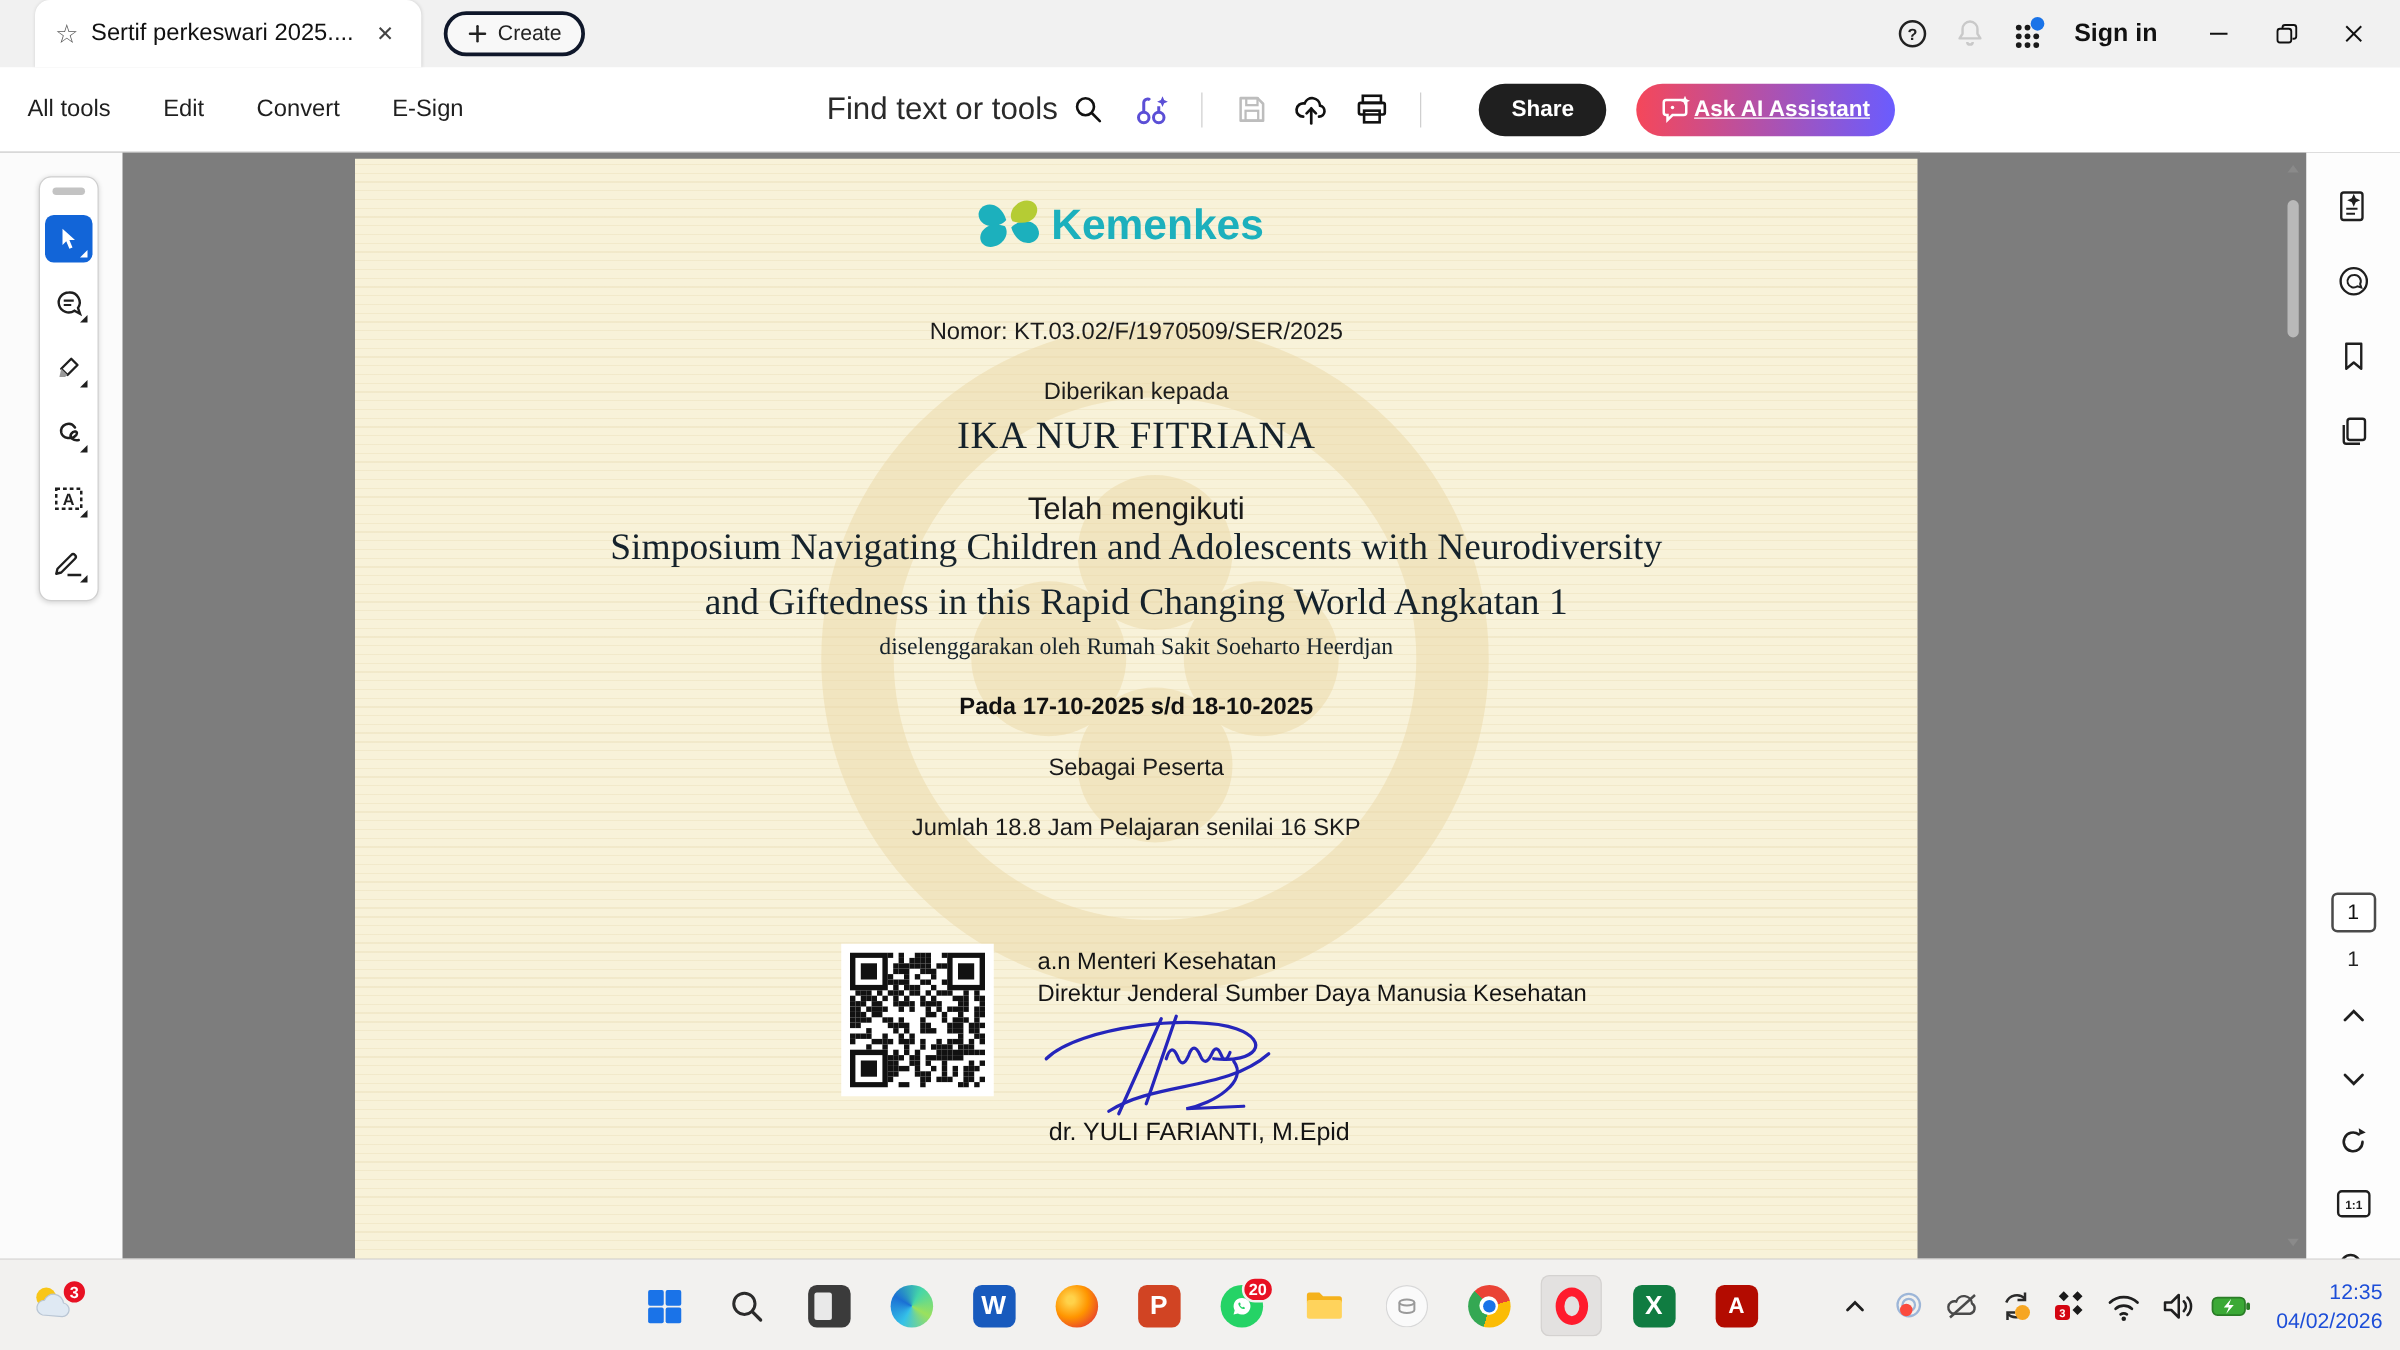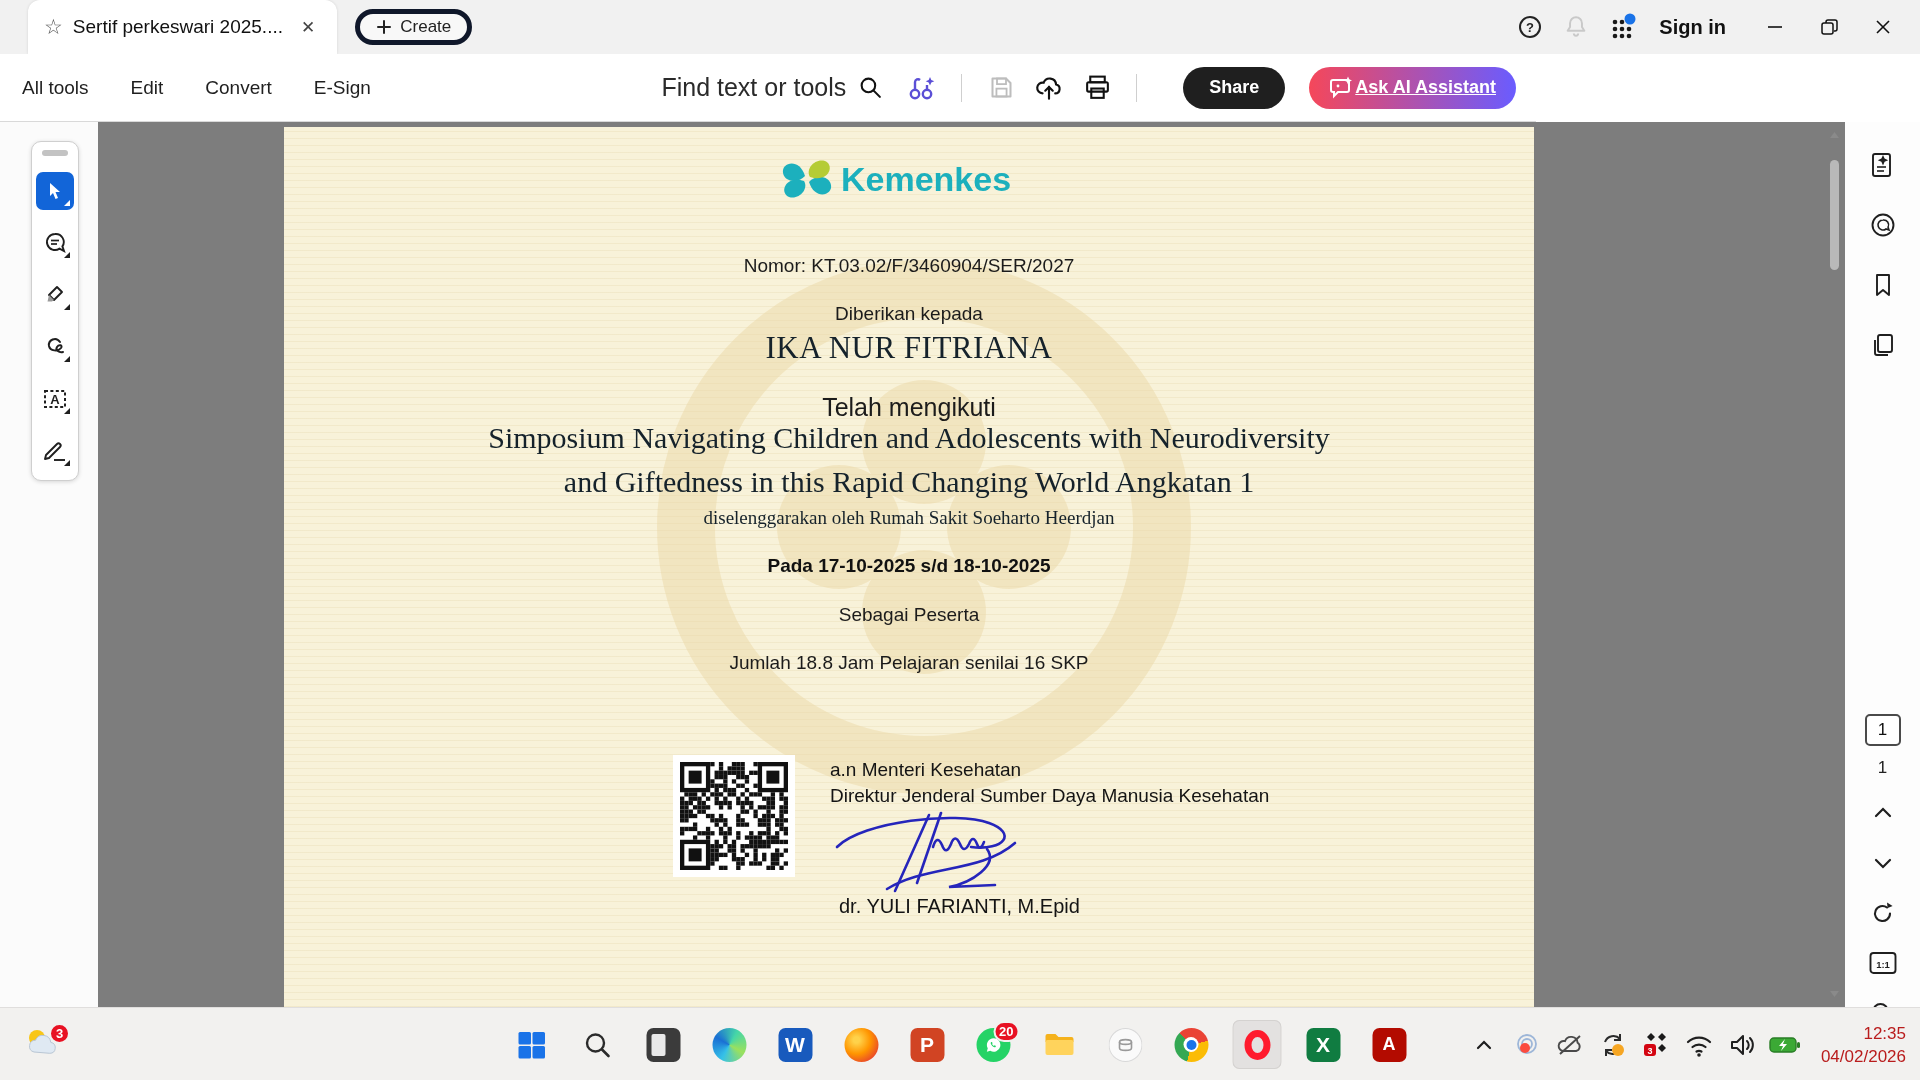--- a/index.html
+++ b/index.html
@@ -10,21 +10,21 @@
   .titlebar { position:absolute; left:0; top:0; width:1920px; height:54px; background:#f1f1f1; display:flex; align-items:center; }
   .tb-left { display:flex; align-items:center; gap:10px; padding-left:18px; }
   .menu-btn { display:flex; align-items:center; gap:10px; font-size:19px; color:#222; cursor:default; }
   .icon-btn { display:flex; align-items:center; justify-content:center; width:38px; height:38px; border-radius:6px; }
   .vdiv { width:1px; height:28px; background:#cfcfcf; margin:0 10px; }
   .doc-name { font-size:19px; color:#222; padding:0 26px 0 8px; white-space:nowrap; }
   .tab-active { height:54px; margin-left:28px; background:#fff; border-radius:12px 12px 0 0; display:flex; align-items:center; gap:10px; padding:0 14px 0 16px; box-shadow:0 0 3px rgba(0,0,0,.12); }
   .tab-star { font-size:21px; color:#5a5a5a; }
   .tab-label { font-size:19px; color:#111; white-space:nowrap; }
   .tab-close { font-size:17px; color:#444; padding:4px 8px; }
-  .create-btn { display:flex; align-items:center; gap:8px; margin-left:18px; height:36px; padding:0 16px; border:5px solid #0f172a; border-radius:18px; background:#f8f8f8; font-size:17px; color:#222; }
+  .create-btn { display:flex; align-items:center; gap:8px; margin-left:18px; height:36px; padding:0 16px; border:3px solid #0f172a; border-radius:18px; background:#f8f8f8; font-size:17px; color:#222; }
   .tb-right { margin-left:auto; display:flex; align-items:center; gap:8px; padding-right:14px; }
   .signin { font-size:20px; font-weight:bold; color:#111; margin:0 18px 0 10px; }
   .winctl { display:flex; align-items:center; justify-content:center; width:46px; height:40px; }
 
   
   .toolbar { position:absolute; left:0; top:54px; width:1536px; height:68px; background:#fff; border-bottom:1px solid #d9d9d9; display:flex; align-items:center; }
   .tool-tabs { display:flex; align-items:center; gap:42px; padding-left:22px; font-size:19px; color:#1f1f1f; }
   .toolbar-right { margin-left:auto; display:flex; align-items:center; gap:10px; padding-right:20px; }
   .find-box { display:flex; align-items:center; gap:12px; font-size:25px; color:#2a2a2a; padding:6px 10px; }
   .pill-dark { background:#1f1f1f; color:#fff; font-size:18px; font-weight:bold; border-radius:21px; height:42px; display:flex; align-items:center; padding:0 26px; margin-left:26px; }
@@ -76,21 +76,21 @@
   
   .taskbar { position:absolute; left:0; top:1007px; width:1920px; height:73px; background:#f2f1ef; border-top:1px solid #e0dedd; }
   .tb-weather { position:absolute; left:22px; top:14px; width:46px; height:46px; }
   .task-center { position:absolute; left:50%; top:0; transform:translateX(-50%); height:73px; display:flex; align-items:center; gap:17px; }
   .tk { position:relative; width:49px; height:49px; border-radius:7px; display:flex; align-items:center; justify-content:center; }
   .tk.active { background:#e3e1e0; box-shadow:inset 0 0 0 1px #d4d2d0; }
   .appsq { width:34px; height:34px; border-radius:7px; display:flex; align-items:center; justify-content:center; color:#fff; font-weight:bold; font-size:21px; }
   .badge { position:absolute; top:1px; right:-2px; min-width:21px; height:21px; border-radius:11px; background:#e81123; color:#fff; font-size:13px; font-weight:bold; display:flex; align-items:center; justify-content:center; padding:0 4px; border:2px solid #f2f1ef; }
   .tray { position:absolute; right:14px; top:0; height:73px; display:flex; align-items:center; gap:9px; }
   .tray-ic { position:relative; width:34px; height:34px; display:flex; align-items:center; justify-content:center; }
-  .clock { text-align:right; font-size:17px; color:#b91c1c; line-height:23px; margin-left:10px; }
+  .clock { text-align:right; font-size:17px; color:#1d4ed8; line-height:23px; margin-left:10px; }
 </style>
 </head>
 <body>
 
 <div class="screen">
 
   <div class="titlebar">
     <div class="tab-active">
       <span class="tab-star">☆</span>
       <span class="tab-label">Sertif perkeswari 2025....</span>
@@ -291,21 +291,21 @@
               <path d="M-2 -3 C-8 -22 -26 -16 -24 -6 C-22 4 -8 4 -2 -3 Z"></path>
               <path d="M-3 2 C-22 -4 -28 14 -18 18 C-8 21 2 10 -3 2 Z"></path>
               <path d="M2 3 C8 22 26 16 24 6 C22 -4 8 -4 2 3 Z"></path>
             </g>
             <path d="M3 -2 C22 4 28 -14 18 -18 C8 -21 -2 -10 3 -2 Z" fill="var(--brand-lime)"></path>
           </g>
           <text x="62" y="40" font-size="34" font-weight="bold" fill="var(--brand-teal)" font-family="Liberation Sans, sans-serif">Kemenkes</text>
         </svg>
       </div>
 
-      <div class="cline cert-nomor">Nomor: KT.03.02/F/3460904/SER/2027</div>
+      <div class="cline cert-nomor">Nomor: KT.03.02/F/1970509/SER/2025</div>
       <div class="cline cert-given">Diberikan kepada</div>
       <div class="cline serif cert-name">IKA NUR FITRIANA</div>
       <div class="cline cert-attend">Telah mengikuti</div>
       <div class="cline serif cert-ev1">Simposium Navigating Children and Adolescents with Neurodiversity</div>
       <div class="cline serif cert-ev2">and Giftedness in this Rapid Changing World Angkatan 1</div>
       <div class="cline serif cert-org">diselenggarakan oleh Rumah Sakit Soeharto Heerdjan</div>
       <div class="cline cert-dates">Pada 17-10-2025 s/d 18-10-2025</div>
       <div class="cline cert-role">Sebagai Peserta</div>
       <div class="cline cert-cred">Jumlah 18.8 Jam Pelajaran senilai 16 SKP</div>
 

